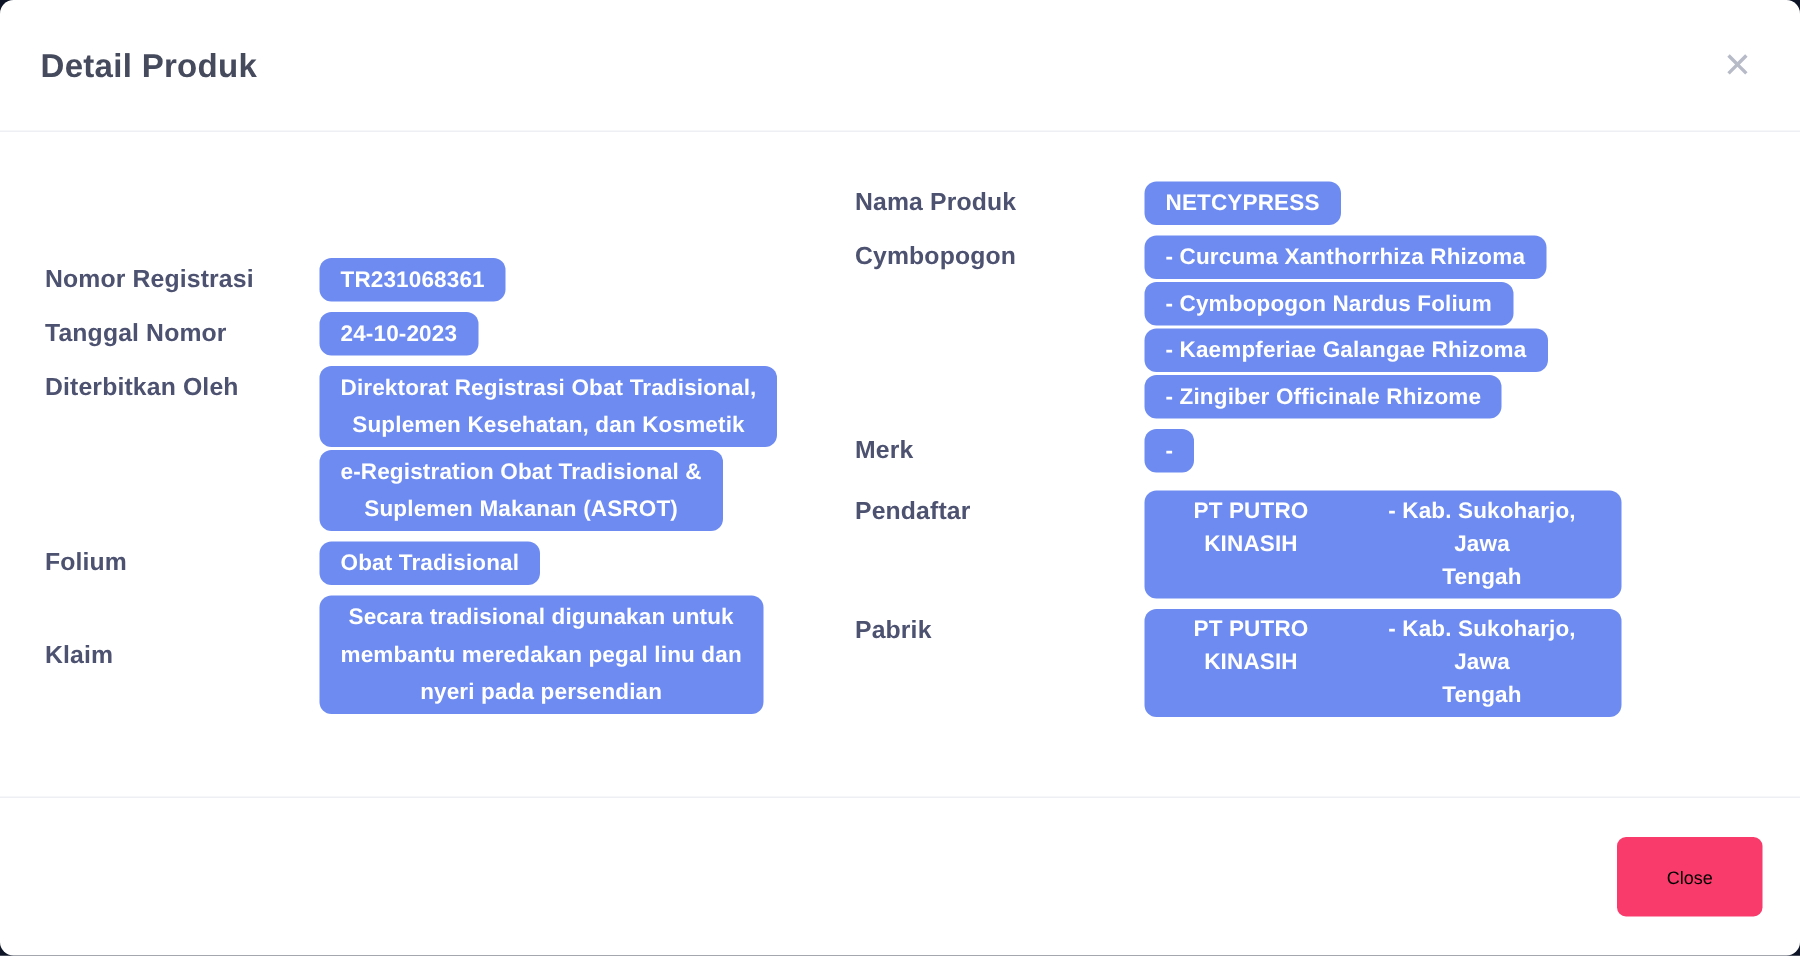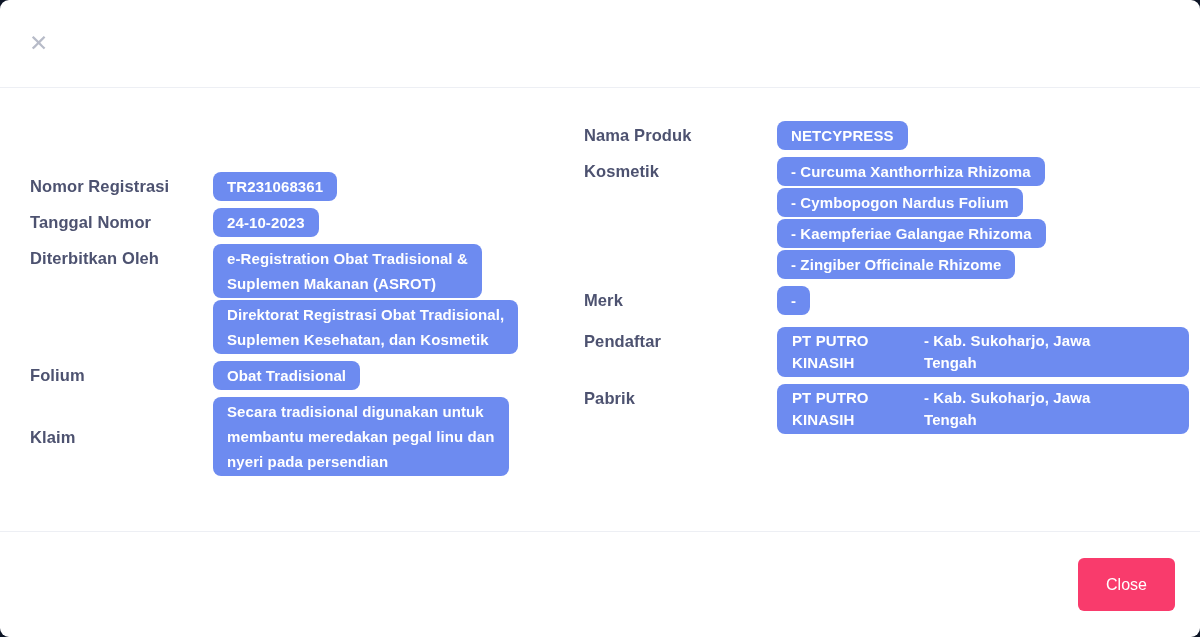--- a/index.html
+++ b/index.html
@@ -49,21 +49,21 @@
     cursor: pointer;
     font-family: "Liberation Sans", sans-serif;
   }
   
   .modal-body {
     position: relative;
     flex: 1;
   }
   .col { position: absolute; }
   .col-left  { left: 30px;  top: 84px; width: 535px; }
-  .col-right { left: 584px; top: 33px; width: 605px; }
+  .col-right { left: 570px; top: 33px; width: 605px; }
   .row {
     display: flex;
     align-items: flex-start;
     margin-bottom: 5px;
   }
   .row-center { align-items: center; }
   .col-left  .label { width: 183px; }
   .col-right .label { width: 193px; }
   .label {
     flex: 0 0 auto;
@@ -82,24 +82,25 @@
     background: #6D8BF0;
     color: #ffffff;
     font-size: 15px;
     font-weight: 700;
     line-height: 25px;
     padding: 2px 14px;
     border-radius: 8px;
     margin-bottom: 2px;
     white-space: pre-line;
     letter-spacing: 0.1px;
+    text-align: center;
   }
   .pill-duo {
     display: flex;
-    width: 412px;
+    width: 318px;
     box-sizing: border-box;
     padding: 3px 15px;
     line-height: 22px;
     border-radius: 8px;
   }
   .duo-company { flex: 0 0 112px; white-space: pre-line; }
   .duo-location { flex: 1; white-space: pre-line; margin-left: 20px; }
   
   .modal-footer {
     flex: 0 0 106px;
@@ -107,35 +108,36 @@
     display: flex;
     justify-content: flex-end;
     align-items: flex-start;
     padding: 26px 25px 0 0;
     box-sizing: border-box;
   }
   .close-btn {
     width: 97px;
     height: 53px;
     background: #F93B6C;
-    color: #ffffff;
+    color: #000000;
     border: none;
     border-radius: 6px;
-    font-size: 16px;
+    font-size: 12px;
     font-weight: 400;
     cursor: pointer;
     font-family: "Liberation Sans", sans-serif;
   }
 </style>
 </head>
 <body>
 
 <div class="modal">
 
   <div class="modal-header">
+    <h1 class="modal-title">Detail Produk</h1>
     <button class="x-btn">✕</button>
   </div>
 
   <div class="modal-body">
 
     <div class="col col-left">
 
       <div class="row">
         <div class="label">Nomor Registrasi</div>
         <div class="values">
@@ -146,24 +148,24 @@
       <div class="row">
         <div class="label">Tanggal Nomor</div>
         <div class="values">
           <div class="pill">24-10-2023</div>
         </div>
       </div>
 
       <div class="row">
         <div class="label">Diterbitkan Oleh</div>
         <div class="values">
+          <div class="pill">Direktorat Registrasi Obat Tradisional,
+Suplemen Kesehatan, dan Kosmetik</div>
           <div class="pill">e-Registration Obat Tradisional &amp;
 Suplemen Makanan (ASROT)</div>
-          <div class="pill">Direktorat Registrasi Obat Tradisional,
-Suplemen Kesehatan, dan Kosmetik</div>
         </div>
       </div>
 
       <div class="row">
         <div class="label">Folium</div>
         <div class="values">
           <div class="pill">Obat Tradisional</div>
         </div>
       </div>
 
@@ -181,21 +183,21 @@
     <div class="col col-right">
 
       <div class="row">
         <div class="label">Nama Produk</div>
         <div class="values">
           <div class="pill">NETCYPRESS</div>
         </div>
       </div>
 
       <div class="row">
-        <div class="label">Kosmetik</div>
+        <div class="label">Cymbopogon</div>
         <div class="values">
           <div class="pill">- Curcuma Xanthorrhiza Rhizoma</div>
           <div class="pill">- Cymbopogon Nardus Folium</div>
           <div class="pill">- Kaempferiae Galangae Rhizoma</div>
           <div class="pill">- Zingiber Officinale Rhizome</div>
         </div>
       </div>
 
       <div class="row">
         <div class="label">Merk</div>

